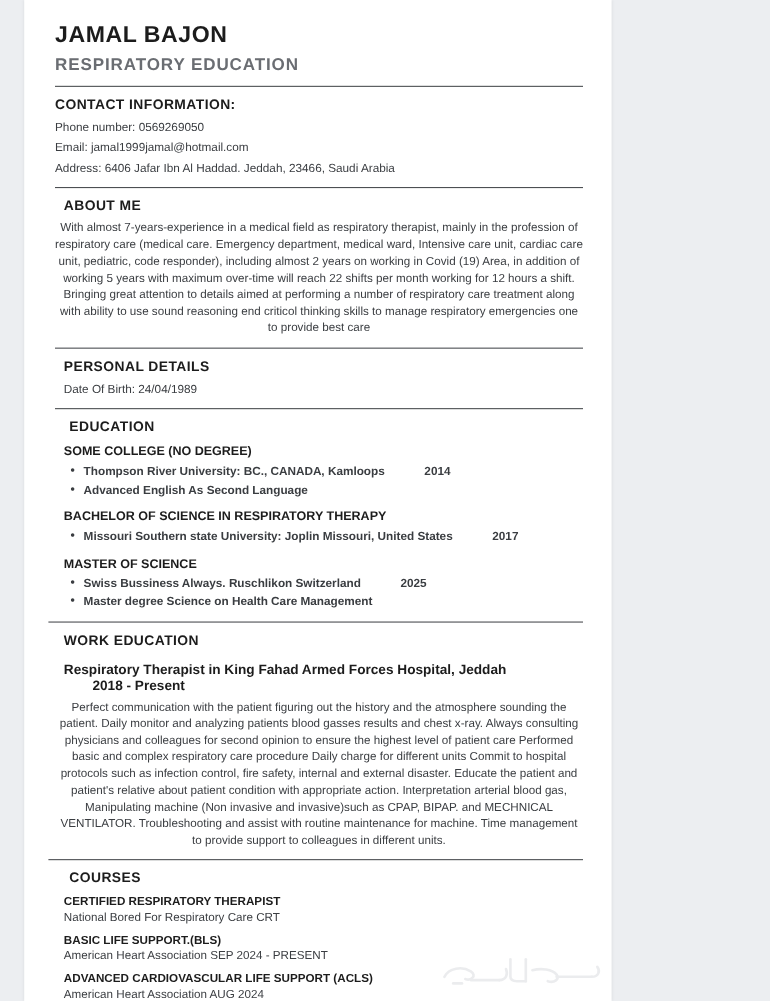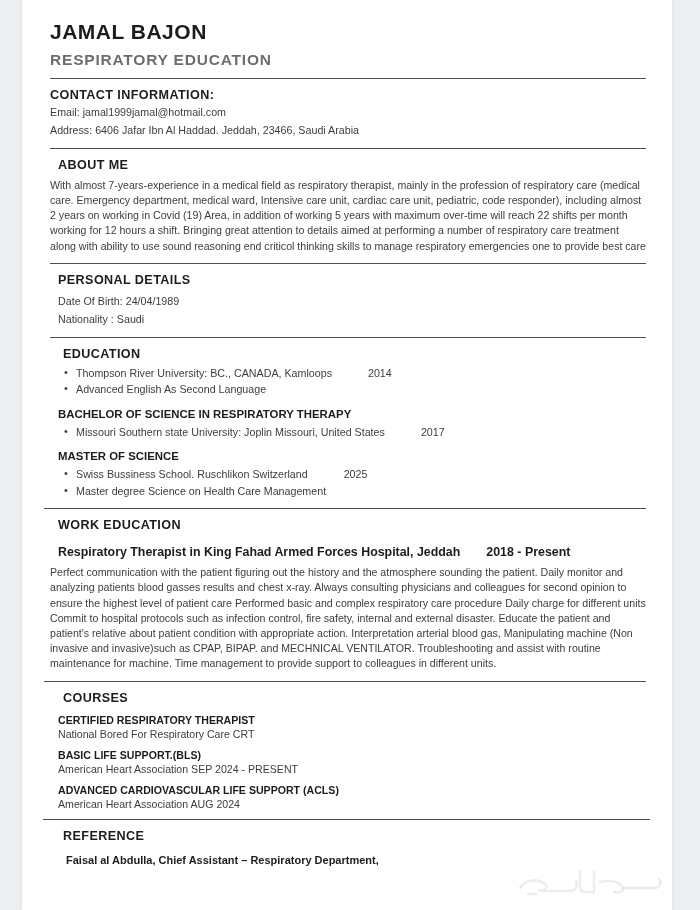--- a/index.html
+++ b/index.html
@@ -10,21 +10,21 @@
     width: 700px;
     height: 910px;
     background: #eceef1;
     font-family: "Liberation Sans", sans-serif;
     overflow: hidden;
   }
   #page {
     position: absolute;
     left: 22px;
     top: 0;
-    width: 650px;
+    width: 534px;
     height: 910px;
     background: #ffffff;
     box-shadow: 0 0 3px rgba(0,0,0,0.08);
     overflow: hidden;
   }
   .watermark {
     position: absolute;
     right: 8px;
     bottom: 6px;
     width: 150px;
@@ -81,35 +81,36 @@
     margin: 10px 0 0 0;
   }
   h3.sub.ind { margin-left: 8px; }
 
   
   p.body {
     font-size: 10.6px;
     line-height: 15.2px;
     color: #3a3d41;
     margin: 6px 0 0 0;
-    text-align: left;
+    text-align: center;
   }
   p.line {
     font-size: 10.7px;
     line-height: 15.4px;
     color: #3a3d41;
     margin: 3px 0 0 0;
   }
   p.line.first { margin-top: 7px; }
   p.line.ind { margin-left: 8px; }
 
   ul.bullets {
     margin: 5px 0 0 0;
     padding-left: 26px;
     list-style: none;
+    font-weight: bold;
   }
   ul.bullets li {
     font-size: 10.7px;
     line-height: 15.5px;
     color: #3a3d41;
     position: relative;
     padding-left: 0;
     margin: 0 0 1px 0;
   }
   ul.bullets li::before {
@@ -156,55 +157,56 @@
 <body>
 
 <div id="page">
   <div class="inner">
 
     <div class="name">JAMAL BAJON</div>
     <div class="job-title">RESPIRATORY EDUCATION</div>
 
     <div class="rule narrow"></div>
     <h2 class="section">CONTACT INFORMATION:</h2>
+    <p class="line first">Phone number: 0569269050</p>
     <p class="line">Email: jamal1999jamal@hotmail.com</p>
     <p class="line">Address: 6406 Jafar Ibn Al Haddad. Jeddah, 23466, Saudi Arabia</p>
 
     <div class="rule narrow"></div>
     <h2 class="section ind">ABOUT ME</h2>
     <p class="body">With almost 7-years-experience in a medical field as respiratory therapist, mainly in the profession of respiratory care (medical care. Emergency department, medical ward, Intensive care unit, cardiac care unit, pediatric, code responder), including almost 2 years on working in Covid (19) Area, in addition of working 5 years with maximum over-time will reach 22 shifts per month working for 12 hours a shift. Bringing great attention to details aimed at performing a number of respiratory care treatment along with ability to use sound reasoning end criticol thinking skills to manage respiratory emergencies one to provide best care</p>
 
     <div class="rule narrow"></div>
     <h2 class="section ind">PERSONAL DETAILS</h2>
     <p class="line first ind">Date Of Birth: 24/04/1989</p>
-    <p class="line ind">Nationality : Saudi</p>
 
     <div class="rule narrow"></div>
     <h2 class="section ind2">EDUCATION</h2>
 
+    <h3 class="sub ind">SOME COLLEGE (NO DEGREE)</h3>
     <ul class="bullets">
       <li>
         <span>Thompson River University: BC., CANADA, Kamloops</span><span class="yr">2014</span>
       </li>
       <li>
         <span>Advanced English As Second Language</span>
       </li>
     </ul>
 
     <h3 class="sub ind">BACHELOR OF SCIENCE IN RESPIRATORY THERAPY</h3>
     <ul class="bullets">
       <li>
         <span>Missouri Southern state University: Joplin Missouri, United States</span><span class="yr">2017</span>
       </li>
     </ul>
 
     <h3 class="sub ind">MASTER OF SCIENCE</h3>
     <ul class="bullets">
       <li>
-        <span>Swiss Bussiness School. Ruschlikon Switzerland</span><span class="yr">2025</span>
+        <span>Swiss Bussiness Always. Ruschlikon Switzerland</span><span class="yr">2025</span>
       </li>
       <li>
         <span>Master degree Science on Health Care Management</span>
       </li>
     </ul>
 
     <div class="rule wide"></div>
     <h2 class="section ind">WORK EDUCATION</h2>
     <div class="job-head">
       <span>Respiratory Therapist in King Fahad Armed Forces Hospital, Jeddah</span><span class="dates">2018 - Present</span>

